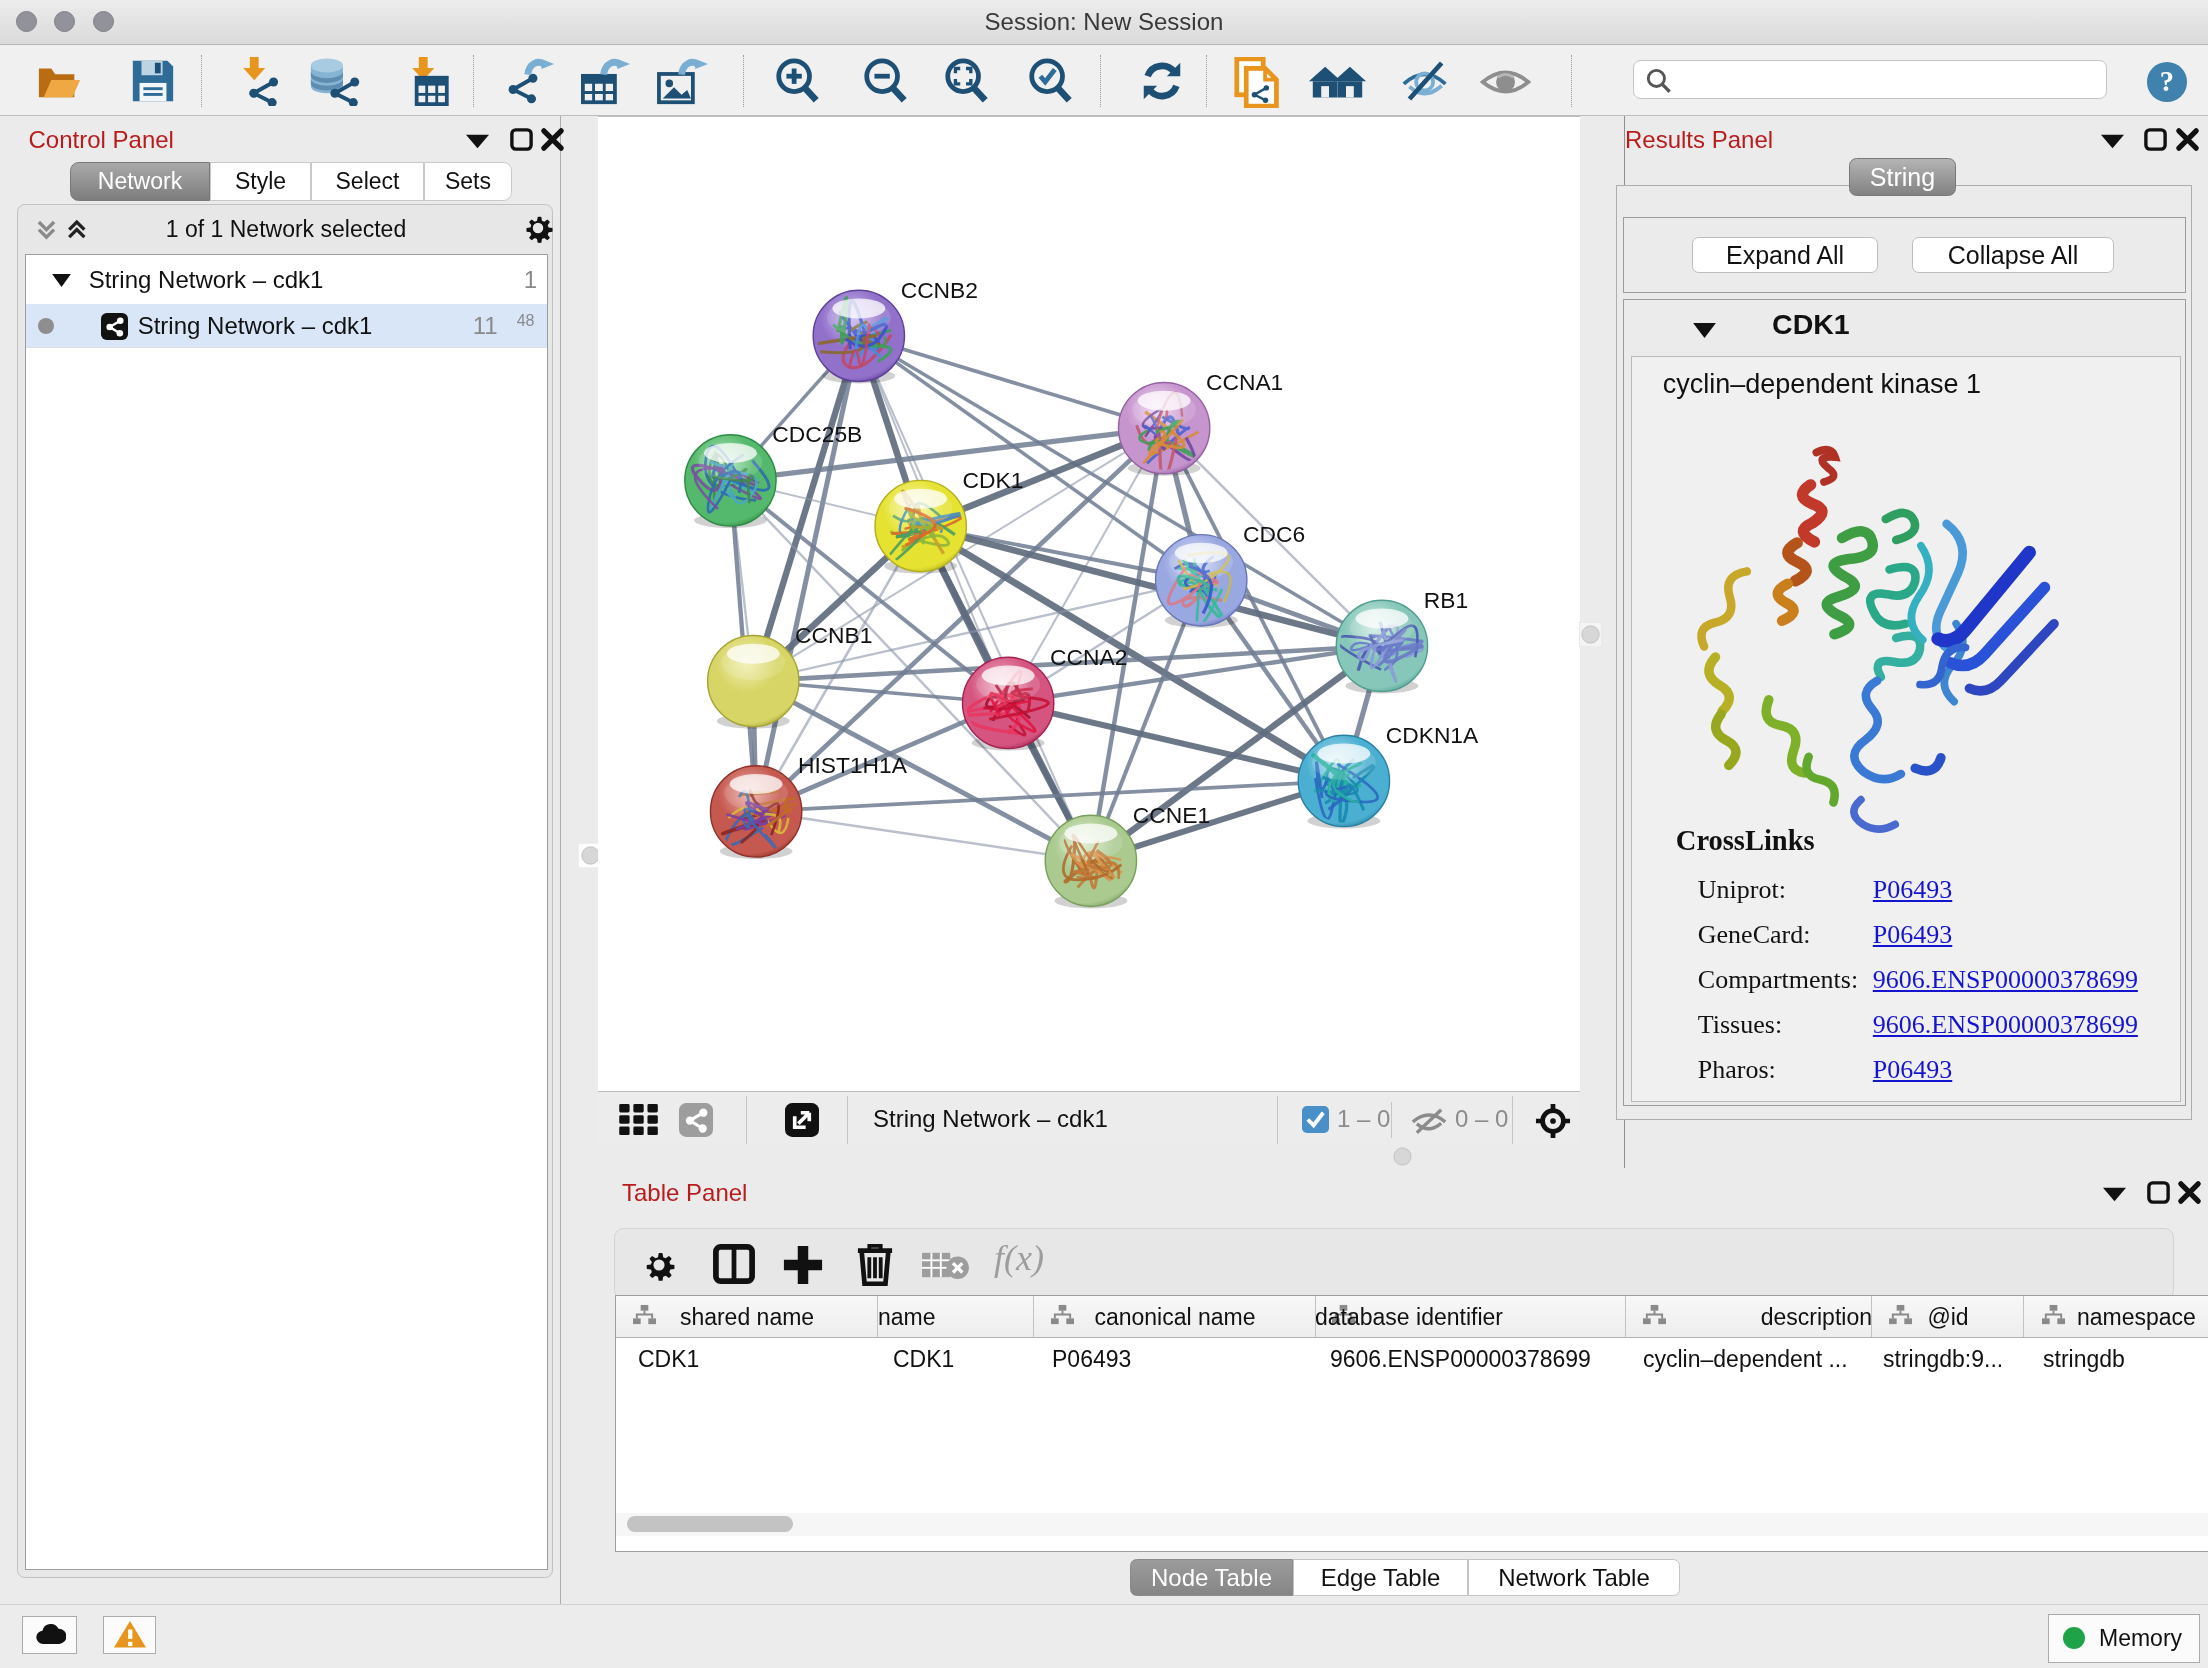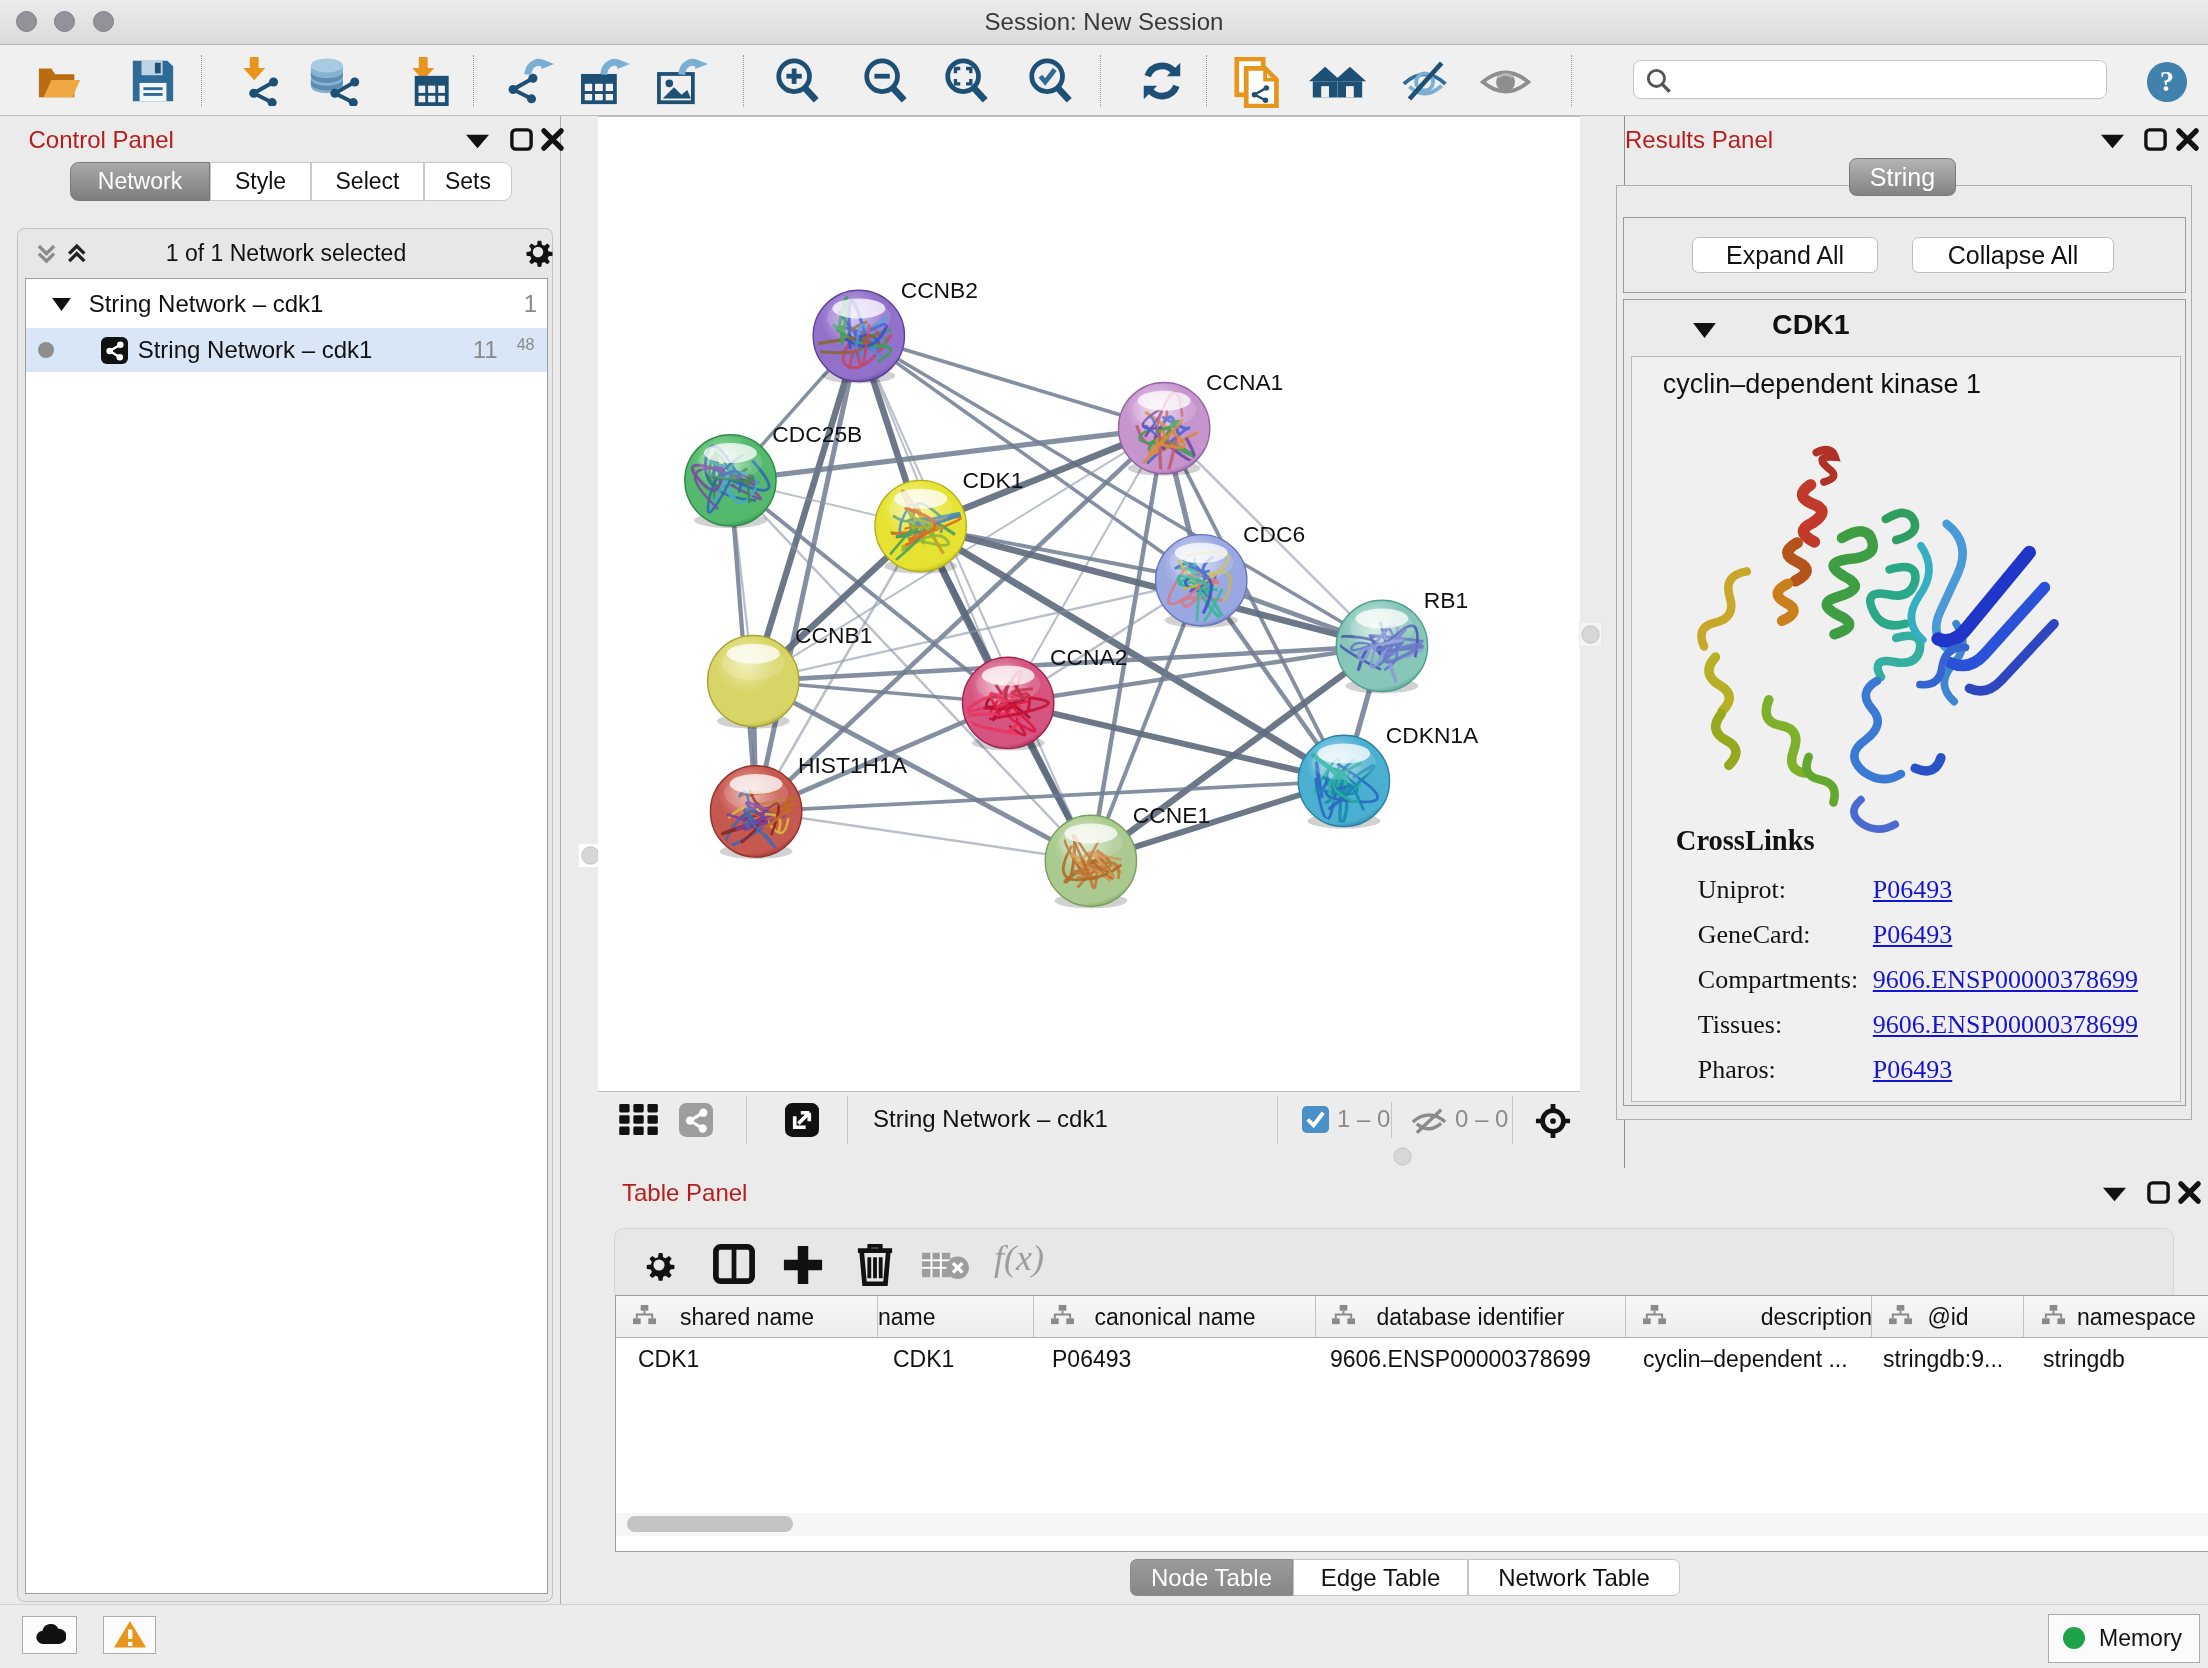--- a/index.html
+++ b/index.html
@@ -20,21 +20,21 @@
  background:#fff;border:1.9px solid #c4c4c4;border-radius:7.6px;}
 .panelhead{font-size:24px;color:#b91c1c;text-align:right;}
 .winbtn{position:absolute;}
 #controlpanel{position:absolute;left:0;top:116px;width:561px;height:1488px;
  background:#ebebeb;border-right:1.9px solid #adadad;}
 .tab{position:absolute;top:46px;height:39px;background:#fff;border:1px solid #c9c9c9;
  font-size:23px;color:#111;text-align:center;line-height:37px;}
 .tabsel{background:linear-gradient(#a9a9a9,#7d7d7d);color:#fff;border:1px solid #787878;}
 #cp-inner{position:absolute;left:17px;top:88px;width:536px;height:1484px;}
 #cp-box{position:absolute;left:0px;top:0px;width:536px;height:1374px;
- background:#e7e7e7;border:1px solid #c2c2c2;border-radius:7.6px;margin-top:24px;}
+ background:#e7e7e7;border:1px solid #c2c2c2;border-radius:7.6px;}
 #cp-list{position:absolute;left:6.7px;top:49px;width:523px;height:1316px;
  background:#fff;border:1px solid #9d9d9d;}
 #netview{position:absolute;left:598px;top:116px;width:982px;height:1029px;
  background:#fff;border-top:1px solid #bdbdbd;}
 #netbar{position:absolute;left:0px;top:974px;width:982px;height:55px;
  background:#ececec;border-top:1px solid #bcbcbc;}
 .nsep{position:absolute;top:3.8px;height:48px;width:0;border-left:1px solid #c6c6c6;}
 #hdivider{position:absolute;left:571px;top:1145px;width:1638px;height:23px;background:#ebebeb;}
 #resultspanel{position:absolute;left:1624px;top:116px;width:585px;height:1052px;
  background:#ebebeb;border-left:1.9px solid #8f8f8f;}
@@ -796,21 +796,21 @@
           </svg>
           <div style="position:absolute;top:7.6px;font-size:23px;color:#111;left:0;width:282px;text-align:center;">canonical name</div>
         </div>
         <div style="position:absolute;left:699px;top:0;width:311px;height:42px;border-right:1px solid #c3c3c3;">
           <svg style="position:absolute;left:16px;top:7.6px" width="25" height="23" viewBox="0 0 26 24">
             <rect x="9" y="1" width="8" height="6" fill="#8a8a8a"></rect>
             <rect x="1" y="15" width="8" height="6" fill="#8a8a8a"></rect>
             <rect x="17" y="15" width="8" height="6" fill="#8a8a8a"></rect>
             <path d="M13 7 L13 11 M5 15 L5 11 L21 11 L21 15" stroke="#8a8a8a" stroke-width="2" fill="none"></path>
           </svg>
-          <div style="position:absolute;top:7.6px;font-size:23px;color:#111;left:0;width:311px;text-align:center;">database identifier</div>
+          <div style="position:absolute;top:7.6px;font-size:23px;color:#111;left:0;width:311px;text-align:left;">database identifier</div>
         </div>
         <div style="position:absolute;left:1010px;top:0;width:246px;height:42px;border-right:1px solid #c3c3c3;">
           <svg style="position:absolute;left:16px;top:7.6px" width="25" height="23" viewBox="0 0 26 24">
             <rect x="9" y="1" width="8" height="6" fill="#8a8a8a"></rect>
             <rect x="1" y="15" width="8" height="6" fill="#8a8a8a"></rect>
             <rect x="17" y="15" width="8" height="6" fill="#8a8a8a"></rect>
             <path d="M13 7 L13 11 M5 15 L5 11 L21 11 L21 15" stroke="#8a8a8a" stroke-width="2" fill="none"></path>
           </svg>
           <div style="position:absolute;top:7.6px;font-size:23px;color:#111;left:0;width:246px;text-align:right;">description</div>
         </div>

